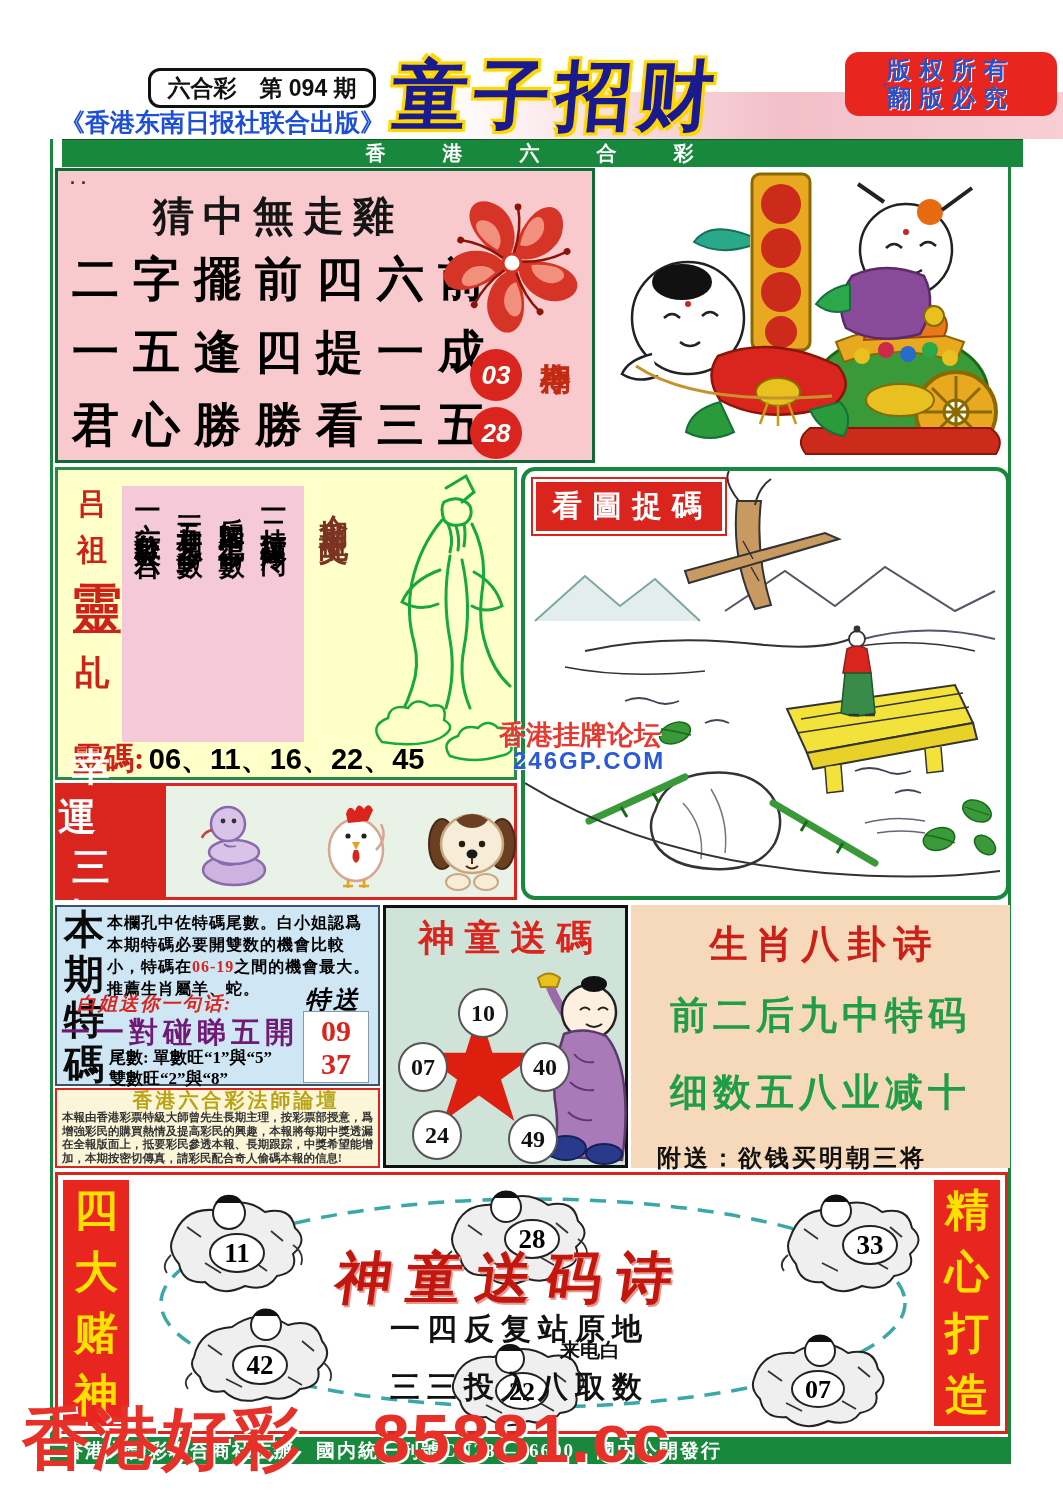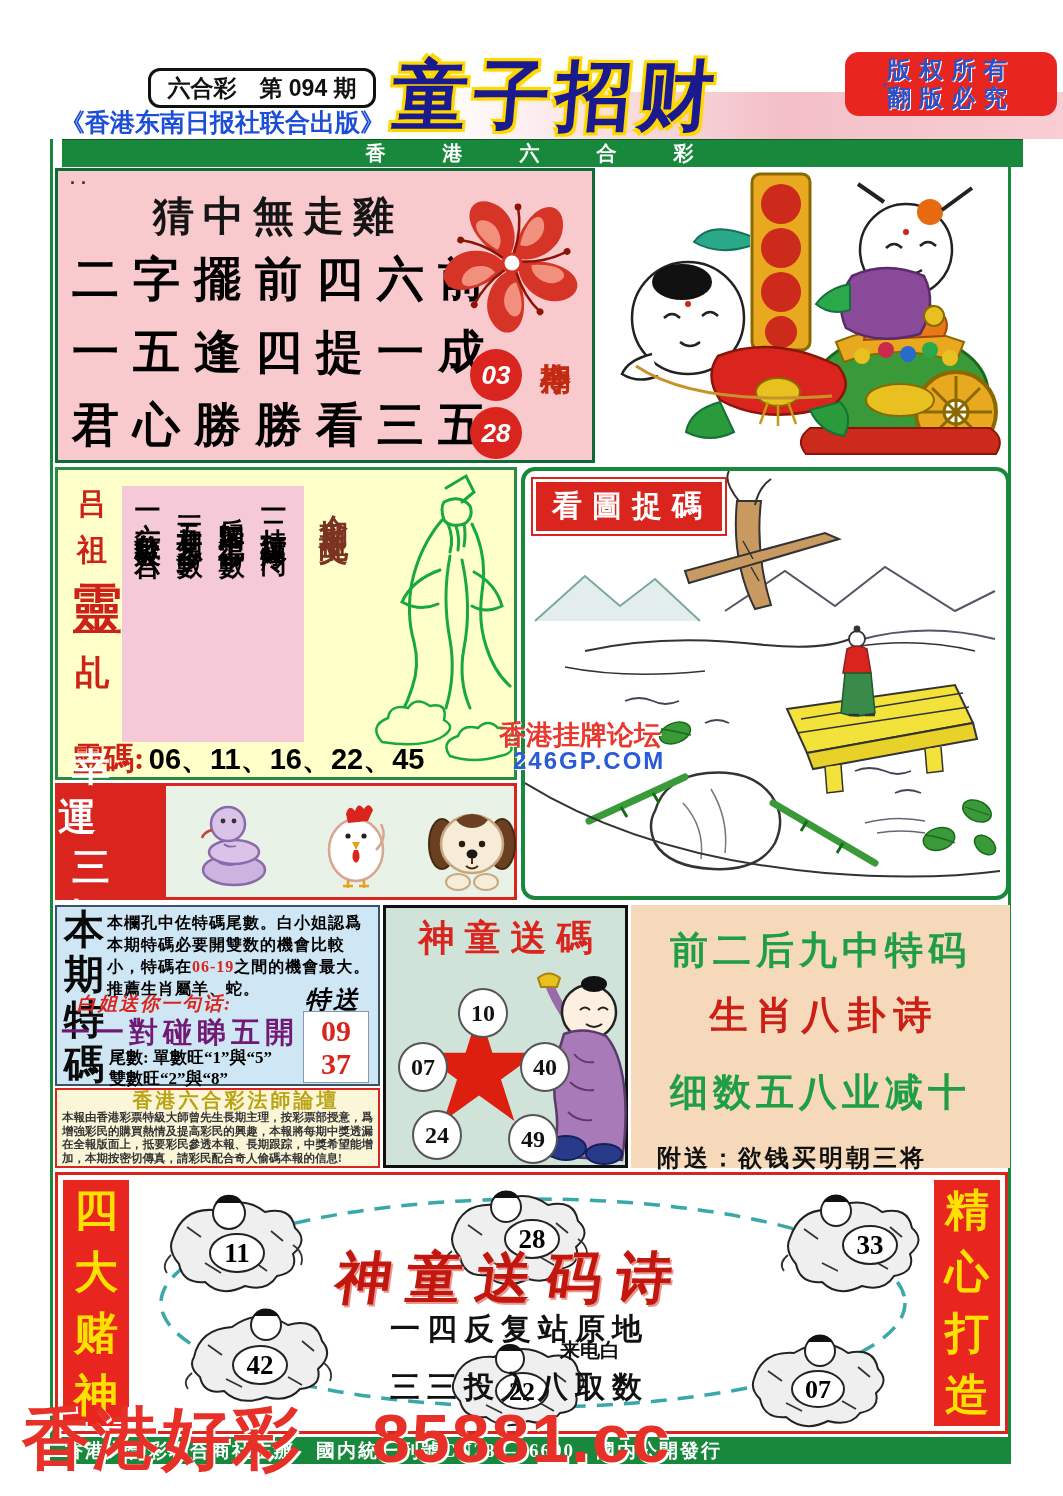--- a/index.html
+++ b/index.html
@@ -333,22 +333,22 @@
       <ellipse cx="70" cy="184" rx="18" ry="10" fill="#2a3a8a" stroke="#15205a" stroke-width="2"></ellipse>
     </svg>
     <div class="numcirc abs" style="left:72px;top:80px;width:46px;height:46px;font-size:24px;">10</div>
     <div class="numcirc abs" style="left:12px;top:134px;width:46px;height:46px;font-size:24px;">07</div>
     <div class="numcirc abs" style="left:134px;top:134px;width:46px;height:46px;font-size:24px;">40</div>
     <div class="numcirc abs" style="left:26px;top:202px;width:46px;height:46px;font-size:24px;">24</div>
     <div class="numcirc abs" style="left:122px;top:206px;width:46px;height:46px;font-size:24px;">49</div>
   </div>
 
   <div class="abs" style="left:631px;top:905px;width:379px;height:263px;background:#f6d8ba;z-index:2;">
+    <div class="serif" style="text-align:center;margin-top:14px;font-size:38px;font-weight:900;color:#cc1f16;letter-spacing:8px;text-indent:8px;">生肖八卦诗</div>
     <div class="serif" style="text-align:center;margin-top:20px;font-size:38px;font-weight:900;color:#1f9e46;letter-spacing:5px;">前二后九中特码</div>
-    <div class="serif" style="text-align:center;margin-top:14px;font-size:38px;font-weight:900;color:#cc1f16;letter-spacing:8px;text-indent:8px;">生肖八卦诗</div>
     <div class="serif" style="text-align:center;margin-top:26px;font-size:38px;font-weight:900;color:#1f9e46;letter-spacing:5px;">细数五八业减十</div>
     <div class="serif" style="margin:24px 0 0 26px;font-size:24px;font-weight:900;color:#111;letter-spacing:3px;">附送：欲钱买明朝三将</div>
   </div>
 
   <div class="abs" style="left:55px;top:1172px;width:953px;height:262px;background:#fff;border:3px solid #d9251d;box-sizing:border-box;z-index:2;">
 
     <div class="abs serif" style="left:5px;top:5px;width:66px;height:246px;background:#e8251f;color:#ffe000;font-weight:900;
                 display:flex;flex-direction:column;align-items:center;justify-content:space-around;font-size:44px;">
       <span>四</span>
       <span>大</span>

